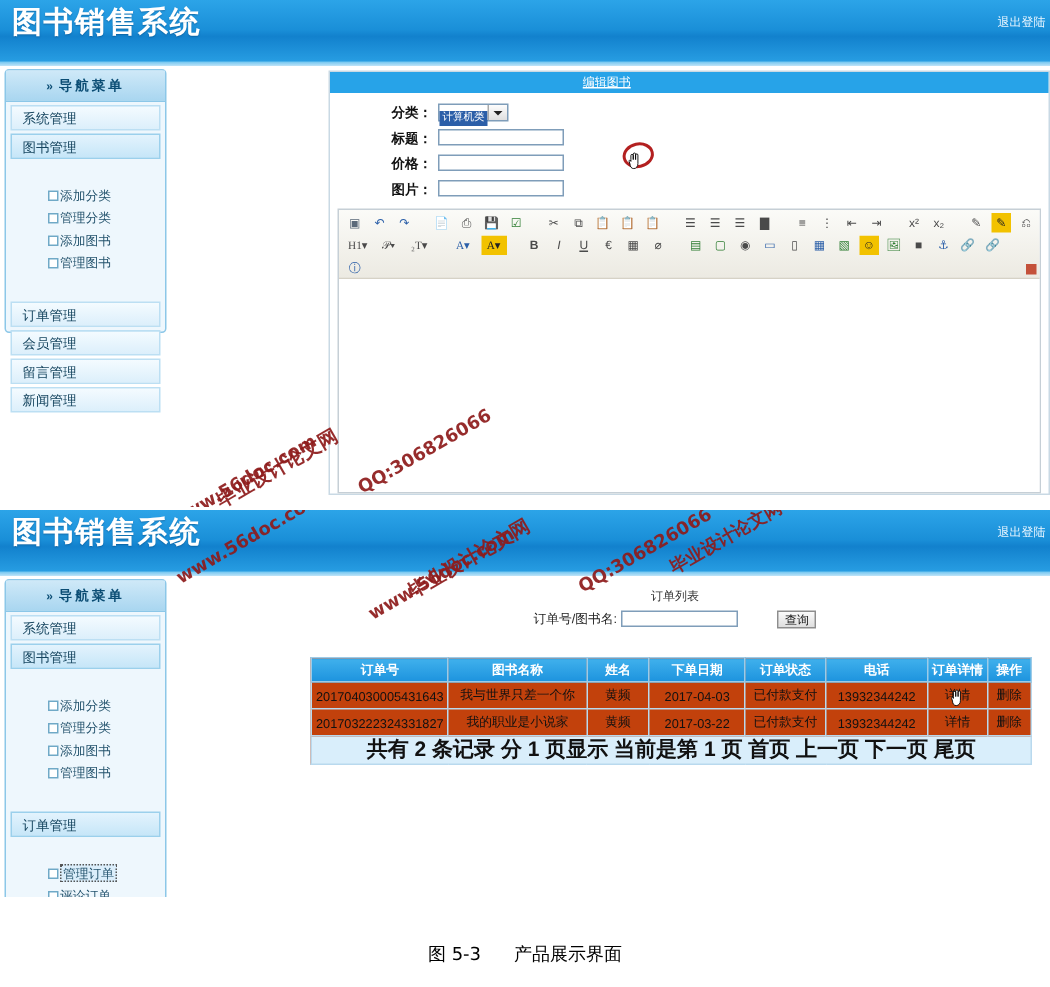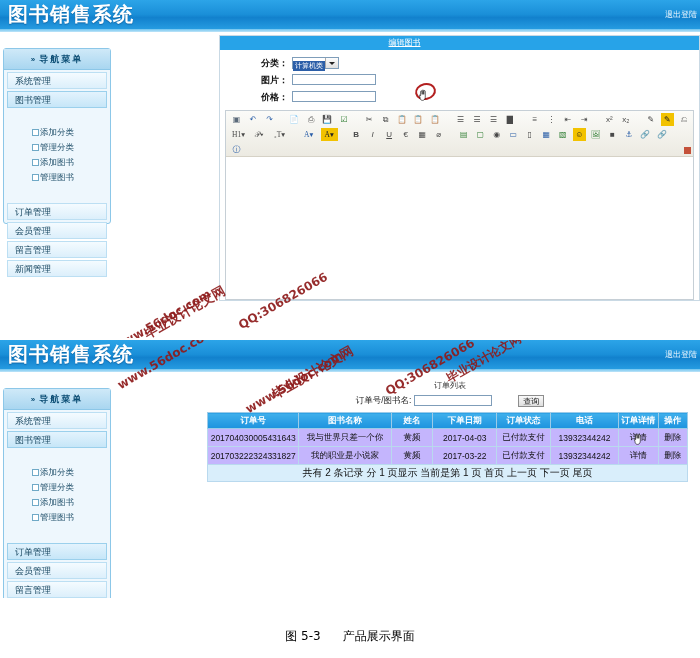--- a/index.html
+++ b/index.html
@@ -9,21 +9,21 @@
     font-family:"Liberation Sans","DejaVu Sans",sans-serif;
     font-size:9px;color:#000;
     overflow:hidden;position:relative;
   }
   .screen{position:absolute;left:0;width:700px;background:#fff;overflow:hidden;}
   #screen-top{top:0;height:338px;}
   #screen-bottom{top:340px;height:258px;}
 
   
   .app-header{
-    position:relative;height:32px;width:700px;
+    position:relative;height:44px;width:700px;
     background:linear-gradient(180deg,#2ca4e8 0%,#1a8fd8 45%,#1281cd 55%,#2ba2e6 100%);
     overflow:hidden;
   }
   .app-header:after{
     content:"";position:absolute;left:0;right:0;bottom:0;height:3px;
     background:linear-gradient(180deg,#6ec4f0,#bfe4f8);
   }
   .app-title{
     position:absolute;left:8px;top:1px;
     font-family:"DejaVu Serif","Liberation Serif",serif;
@@ -36,21 +36,21 @@
     font-size:8px;color:#eaf6ff;
   }
 
   
   .app-body{position:relative;width:700px;background:#fff;}
   #screen-top .app-body{height:310px;}
   #screen-bottom .app-body{height:230px;}
 
   
   .sidebar{
-    position:absolute;left:3px;top:16px;width:108px;
+    position:absolute;left:3px;top:2px;width:108px;
     background:#eef7fd;
     border:1px solid #8cc7e8;border-radius:3px;
     box-sizing:border-box;
     padding:0 0 4px 0;
   }
   #screen-top .sidebar{height:176px;}
   #screen-bottom .sidebar{height:215px;}
   .nav-header{
     height:20px;line-height:20px;text-align:center;
     background:linear-gradient(180deg,#cfe9f8,#a9d6f0);
@@ -186,36 +186,36 @@
   }
   .searchbar{
     text-align:center;height:16px;line-height:16px;font-size:8.5px;color:#222;
   }
   .searchbar .sinput{
     display:inline-block;width:78px;height:11px;
     border:1px solid #7f9db9;background:#fff;
     vertical-align:middle;margin:0 26px 0 3px;box-sizing:border-box;
   }
   table.orders{
-    border-collapse:collapse;width:481px;margin:4px 0 0 12px;
-    background:#c4b5fd;
+    border-collapse:collapse;width:481px;margin:18px 0 0 12px;
+    background:#c2410c;
   }
   table.orders th{
     background:linear-gradient(180deg,#3fb0ec,#1d93de);
     color:#fff;font-size:8.5px;font-weight:bold;
     height:15px;border:1px solid #9ccbe8;padding:0 2px;
     white-space:nowrap;
   }
   table.orders td{
     border:1px solid #b9d9ee;height:17px;
     font-size:8.5px;text-align:center;color:#111;
     white-space:nowrap;padding:0 2px;
   }
   table.orders tfoot td{
-    background:#d9eefb;font-size:10px;height:16px;color:#111;
+    background:#d9eefb;font-size:14px;height:16px;color:#111;font-weight:bold;
   }
   .cursor2{position:relative;}
   .cursor2 .hand-cursor{position:absolute;left:14px;top:4px;}
 
   
   .wm{
     position:absolute;color:#8e1b1b;font-weight:bold;
     font-family:"DejaVu Sans","Liberation Sans",sans-serif;
     transform:rotate(-30deg);transform-origin:left bottom;
     white-space:nowrap;pointer-events:none;opacity:.92;
@@ -279,24 +279,27 @@
     <div class="content">
       <div class="panel">
 
         <div class="panel-title">编辑图书</div>
 
         <div class="form-rows">
           <div class="frow">
             <span class="flabel">分类：</span><span class="fselect"><span class="selval">计算机类</span><span class="arrow"></span></span>
           </div>
           <div class="frow">
-            <span class="flabel">图片：</span><span class="finput"></span>
+            <span class="flabel">标题：</span><span class="finput"></span>
           </div>
           <div class="frow">
             <span class="flabel">价格：</span><span class="finput"></span>
+          </div>
+          <div class="frow">
+            <span class="flabel">图片：</span><span class="finput"></span>
           </div>
 
         </div>
 
         <div class="editor">
           <div class="etoolbar">
             <div class="erow">
               <span class="ebtn b1">▣</span>
               <span class="ebtn blue">↶</span>
               <span class="ebtn blue">↷</span>
@@ -411,20 +414,30 @@
           <span class="bullet"></span>
           <span class="lbl">添加图书</span>
         </div>
         <div class="nav-subitem">
           <span class="bullet"></span>
           <span class="lbl">管理图书</span>
         </div>
       </div>
 
       <div class="nav-item active">订单管理</div>
+      <div class="nav-sub">
+        <div class="nav-subitem selected">
+          <span class="bullet"></span>
+          <span class="lbl">管理订单</span>
+        </div>
+        <div class="nav-subitem">
+          <span class="bullet"></span>
+          <span class="lbl">评论订单</span>
+        </div>
+      </div>
 
       <div class="nav-item">会员管理</div>
       <div class="nav-item">留言管理</div>
       <div class="nav-item">新闻管理</div>
     </div>
 
     <div class="content">
       <div class="opanel">
 
         <div class="opanel-title">订单列表</div>

